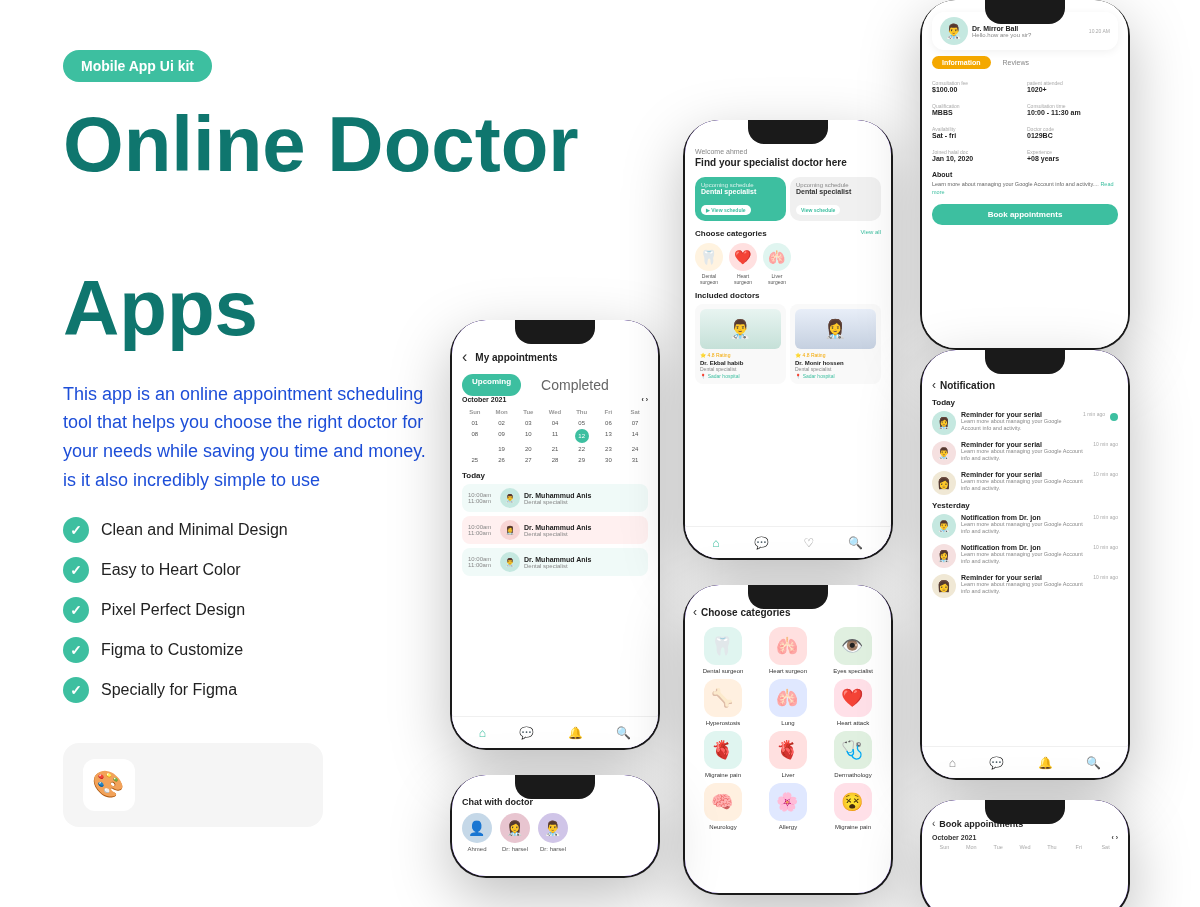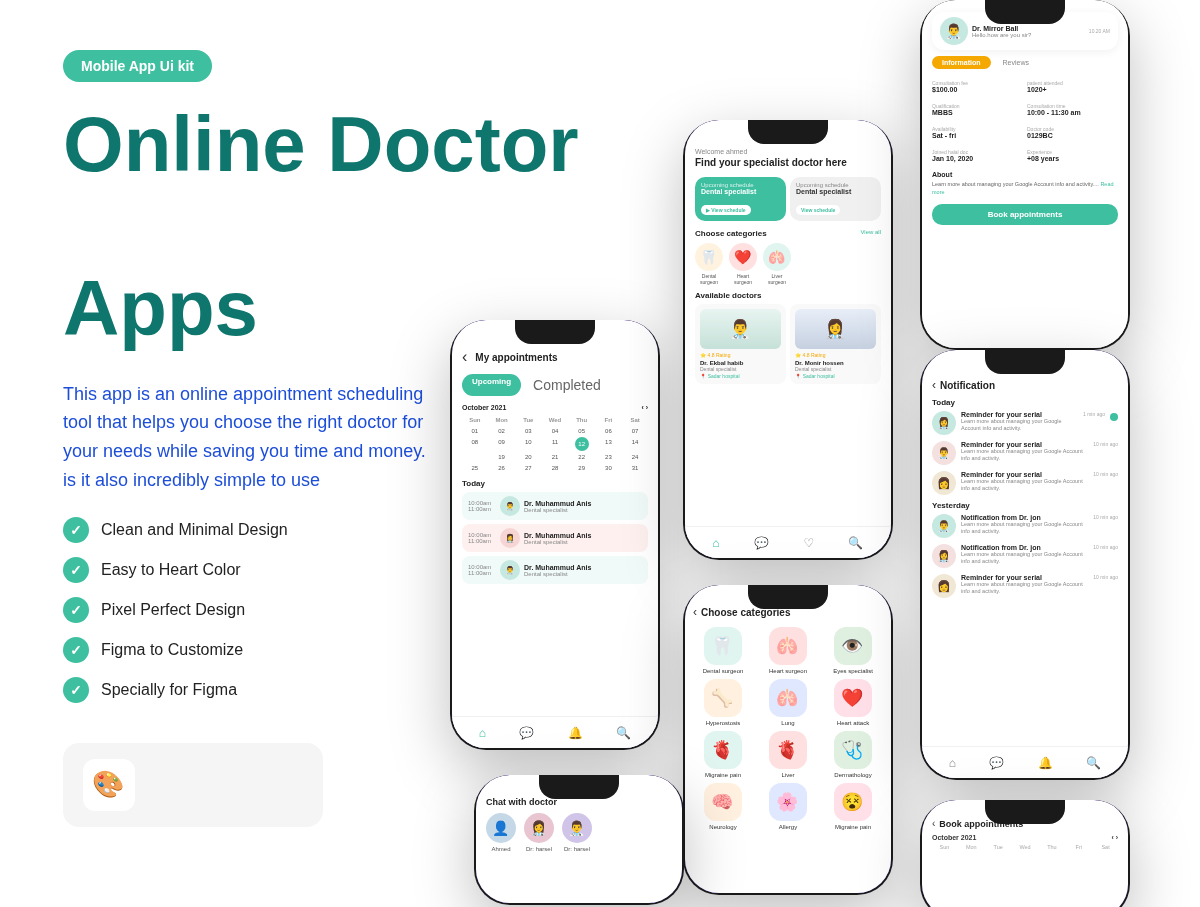--- a/index.html
+++ b/index.html
@@ -177,22 +177,22 @@
     .phone-5 {
       width: 210px;
       height: 430px;
       left: 920px;
       top: 350px;
     }
 
     
     .phone-6 {
       width: 210px;
-      height: 130px;
-      left: 474px;
+      height: 103px;
+      left: 450px;
       top: 775px;
     }
 
     
     .phone-7 {
       width: 210px;
       height: 120px;
       left: 920px;
       top: 800px;
     }
@@ -217,22 +217,21 @@
       color: #333;
       margin-right: 8px;
     }
     .appt-title {
       font-size: 10px;
       font-weight: 700;
       color: #222;
     }
     .appt-tabs {
       display: flex;
-      gap: 6px;
-      margin-bottom: 8px;
+      gap: 14px;
     }
     .appt-tab-active {
       background: #3dbfa0;
       color: white;
       border-radius: 20px;
       padding: 3px 10px;
       font-size: 8px;
       font-weight: 600;
     }
     .appt-tab-inactive {
@@ -870,21 +869,21 @@
           <div class="spec-cat-item">
             <div class="spec-cat-icon" style="background:#ffe0e0;">❤️</div>
             <span class="spec-cat-label">Heart<br>surgeon</span>
           </div>
           <div class="spec-cat-item">
             <div class="spec-cat-icon" style="background:#e0f5f0;">🫁</div>
             <span class="spec-cat-label">Liver<br>surgeon</span>
           </div>
         </div>
       </div>
-      <div class="spec-avail">Available doctors</div>
+      <div class="spec-avail">Included doctors</div>
       <div class="spec-doctor-row">
         <div class="spec-doctor-card">
           <div class="spec-doc-img">👨‍⚕️</div>
           <div class="spec-doc-rating">⭐ 4.8 Rating</div>
           <div class="spec-doc-name">Dr. Ekbal habib</div>
           <div class="spec-doc-spec">Dental specialist</div>
           <div class="spec-doc-location">📍 <span>Sadar hospital</span></div>
         </div>
         <div class="spec-doctor-card">
           <div class="spec-doc-img" style="background:linear-gradient(180deg,#e8eef8 0%,#c5d0e0 100%);">👩‍⚕️</div>

